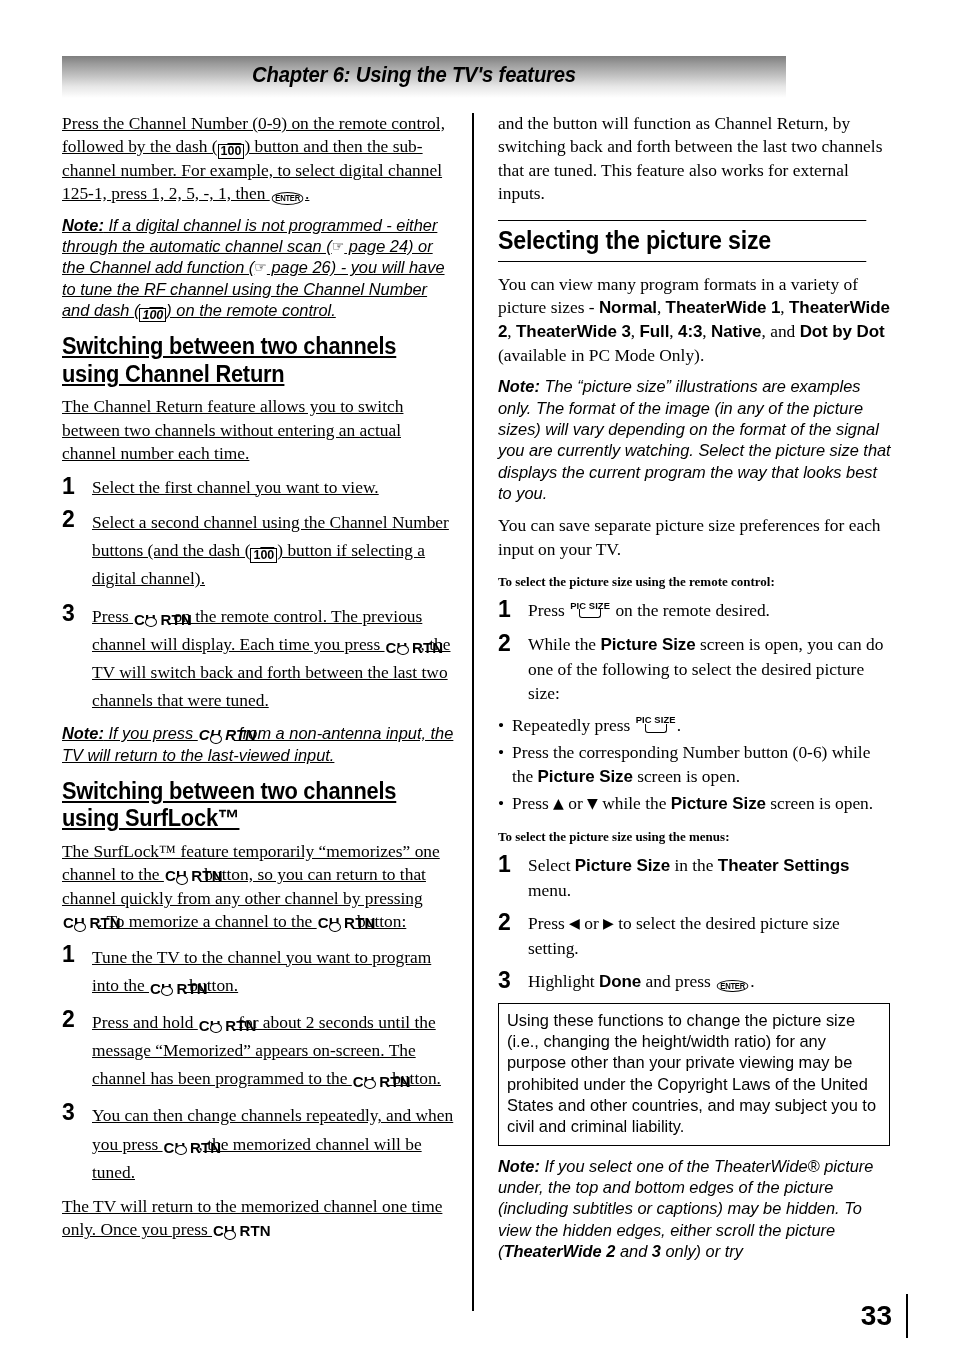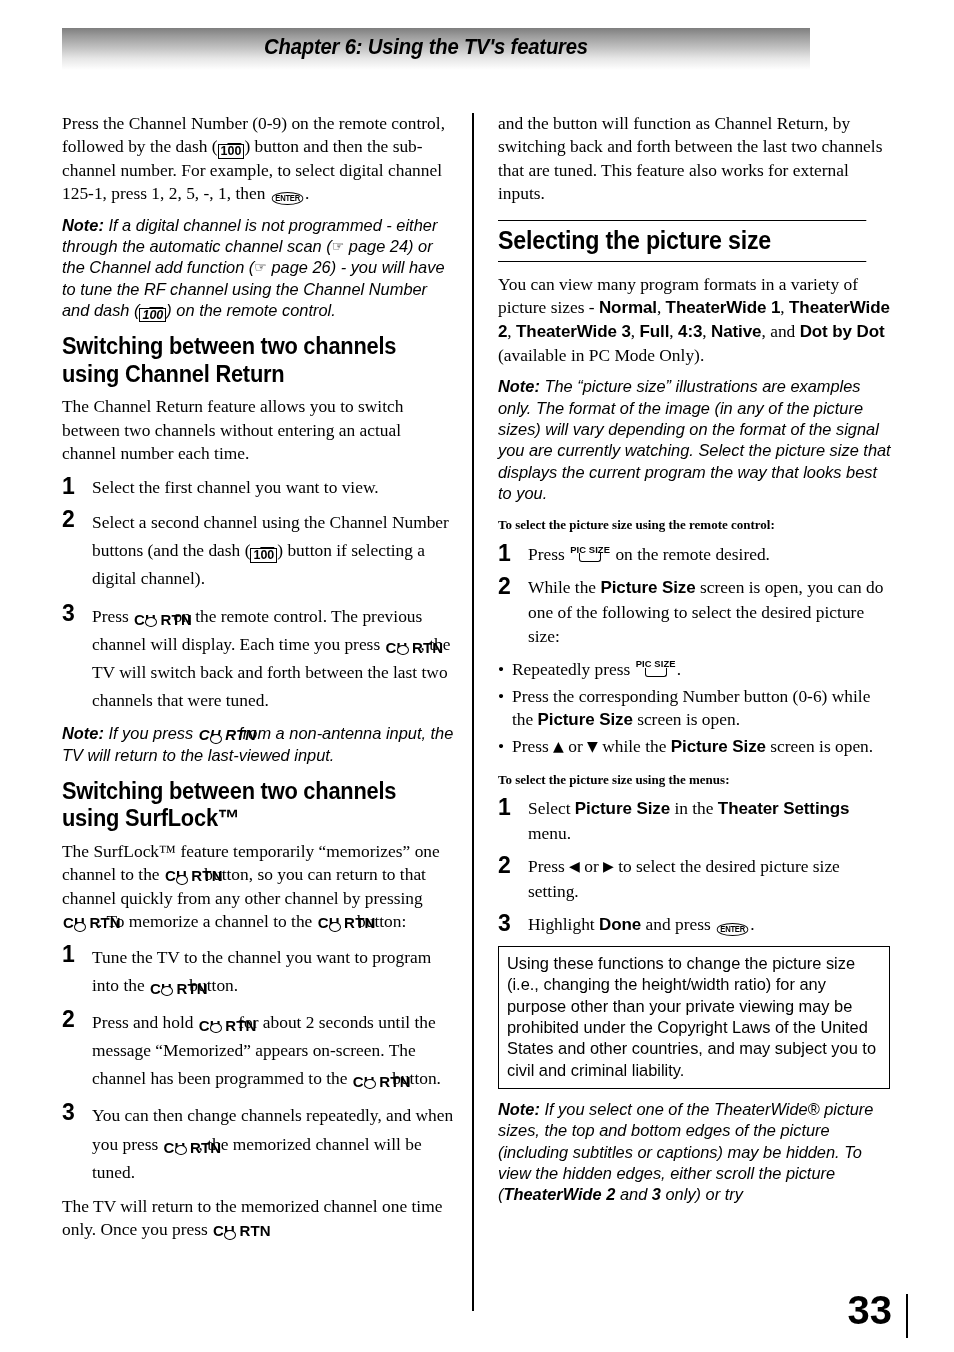--- a/index.html
+++ b/index.html
@@ -19,25 +19,24 @@
   
   .page {
     position: absolute;
     inset: 0;
   }
 
   
   .header-banner {
     position: absolute;
     left: 62px;
-    top: 28px;
+    top: 56px;
     width: 724px;
     height: 42px;
     background: linear-gradient(to bottom, #7e7e7e 0%, #9a9a9a 18%, #c3c3c3 48%, #e6e6e6 72%, #ffffff 100%);
-    padding-left: 24px;
   }
   .header-title {
     position: absolute;
     left: 0;
     right: 20px;
     top: 6px;
     text-align: center;
     font-family: "Liberation Sans Narrow", "Liberation Sans", sans-serif;
     font-weight: bold;
     font-style: italic;
@@ -46,21 +45,21 @@
     color: #000;
     transform: scaleX(0.90);
     transform-origin: center top;
   }
 
   
   .col {
     position: absolute;
     top: 112px;
   }
-  .col-left  { left: 62px;  width: 396px; }
+  .col-left  { left: 62px;  width: 396px; text-decoration: underline; }
   .col-right { left: 498px; width: 396px; }
 
   .col-divider {
     position: absolute;
     left: 472px;
     top: 113px;
     width: 1.6px;
     height: 1198px;
     background: #000;
   }
@@ -273,21 +272,21 @@
     margin: 0;
   }
 
   
   .page-number {
     position: absolute;
     right: 62px;
     bottom: 22px;
     font-family: "Liberation Sans Narrow", "Liberation Sans", sans-serif;
     font-weight: bold;
-    font-size: 40px;
+    font-size: 28px;
     line-height: 1;
   }
   .footer-rule {
     position: absolute;
     right: 46px;
     bottom: 14px;
     width: 1.6px;
     height: 44px;
     background: #000;
   }
@@ -356,20 +355,21 @@
   <div class="col col-right">
 
     <p class="serif">and the button will function as Channel Return, by switching back and forth between the last two channels that are tuned. This feature also works for external inputs.</p>
 
     <h2 class="section-head ruled">Selecting the picture size</h2>
 
     <p class="serif"><span>You can view many program formats in a variety of picture sizes - </span><span class="bs">Normal</span>, <span class="bs">TheaterWide 1</span>, <span class="bs">TheaterWide 2</span>, <span class="bs">TheaterWide 3</span>, <span class="bs">Full</span>, <span class="bs">4:3</span>, <span class="bs">Native</span>, <span>and </span><span class="bs">Dot by Dot</span><span> (available in PC Mode Only).</span></p>
 
     <p class="note"><b>Note:</b><span> The “picture size” illustrations are examples only. The format of the image (in any of the picture sizes) will vary depending on the format of the signal you are currently watching. Select the picture size that displays the current program the way that looks best to you.</span></p>
 
+    <p class="serif">You can save separate picture size preferences for each input on your TV.</p>
 
     <h3 class="sub-head">To select the picture size using the remote control:</h3>
 
     <div class="step">
       <span class="num">1</span>
       <span>Press </span><span class="icon-picsize"><span class="lbl">PIC SIZE</span><span class="key"></span></span><span> on the remote desired.</span>
     </div>
 
     <div class="step">
       <span class="num">2</span>
@@ -397,20 +397,20 @@
     <div class="step">
       <span class="num">3</span>
       <span>Highlight </span><span class="bs">Done</span><span> and press </span><span class="icon-enter">ENTER</span><span>.</span>
     </div>
 
 
     <div class="copyright-box">
       <p>Using these functions to change the picture size (i.e., changing the height/width ratio) for any purpose other than your private viewing may be prohibited under the Copyright Laws of the United States and other countries, and may subject you to civil and criminal liability.</p>
     </div>
 
-    <p class="note"><b>Note:</b><span> If you select one of the TheaterWide® picture sizes, the top and bottom edges of the picture (including subtitles or captions) may be hidden. To view the hidden edges, either scroll the picture (</span><b class="nb">TheaterWide 2</b><span> and </span><b class="nb">3</b><span> only) or try</span></p>
+    <p class="note"><b>Note:</b><span> If you select one of the TheaterWide® picture under, the top and bottom edges of the picture (including subtitles or captions) may be hidden. To view the hidden edges, either scroll the picture (</span><b class="nb">TheaterWide 2</b><span> and </span><b class="nb">3</b><span> only) or try</span></p>
 
   </div>
 
   <div class="footer-rule"></div>
   <div class="page-number">33</div>
 
 </div>
 
 </body></html>

